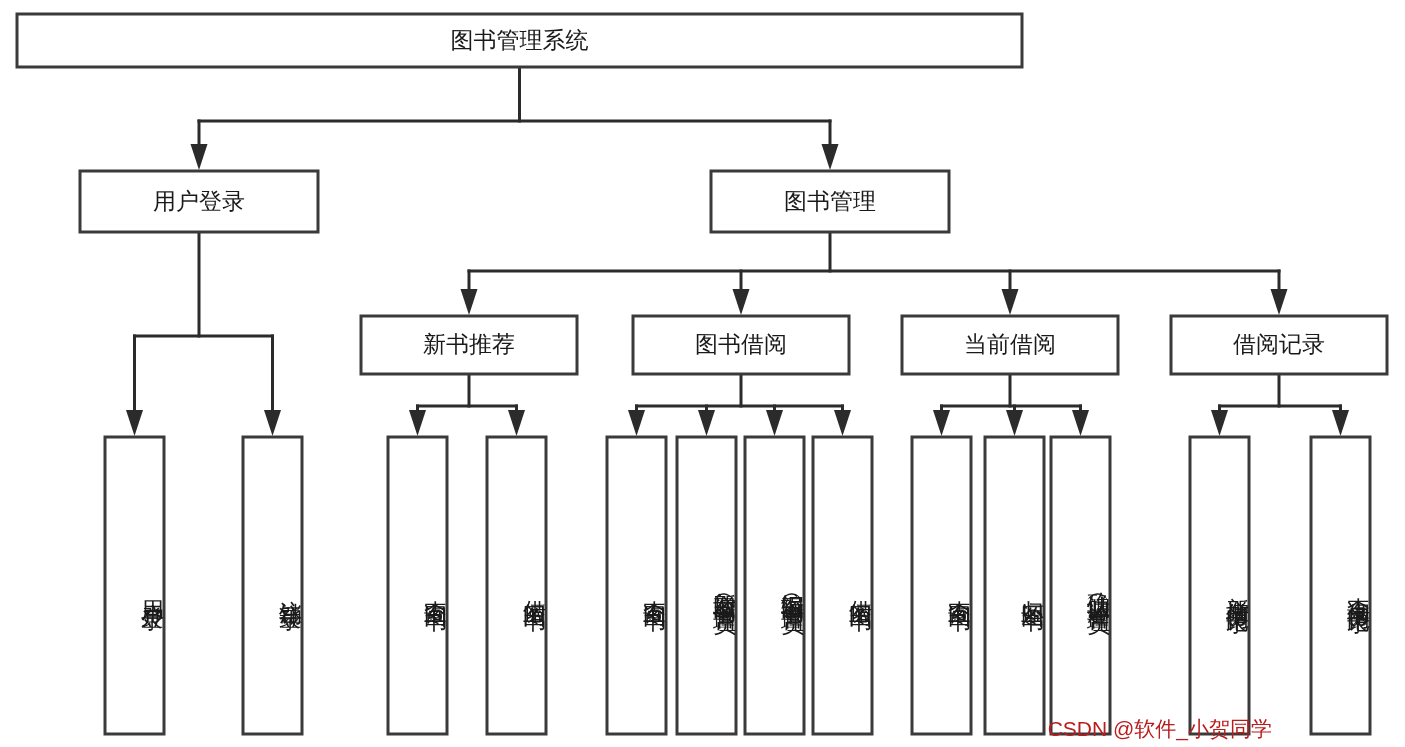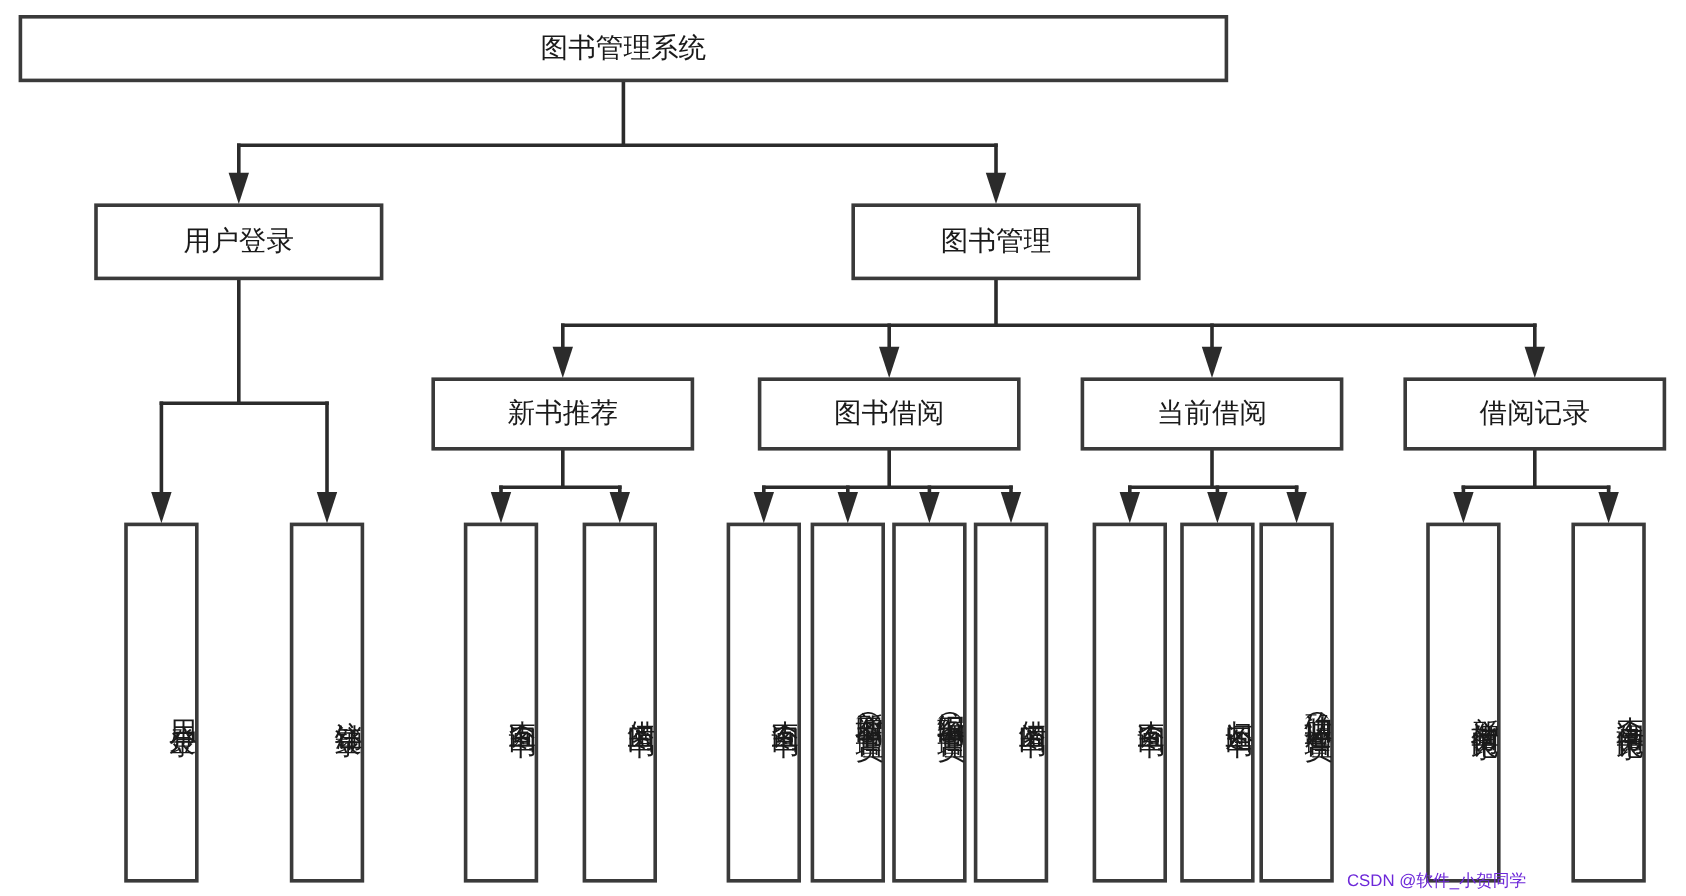--- a/index.html
+++ b/index.html
@@ -64,22 +64,22 @@
     display: flex;
     align-items: flex-start;
     justify-content: center;
     pointer-events: none;
   }
   .watermark {
     position: absolute;
     right: 8px;
     bottom: 4px;
     font-family: "Liberation Sans", "DejaVu Sans", sans-serif;
-    font-size: 14px;
-    color: #6d28d9;
+    font-size: 21px;
+    color: #b91c1c;
     white-space: nowrap;
     user-select: none;
   }
 </style>
 </head>
 <body>
 
 <div id="diagram-root">
   <svg class="diagram-canvas" viewBox="0 0 1405 747" xmlns="http://www.w3.org/2000/svg">
     <g id="edge-layer">

